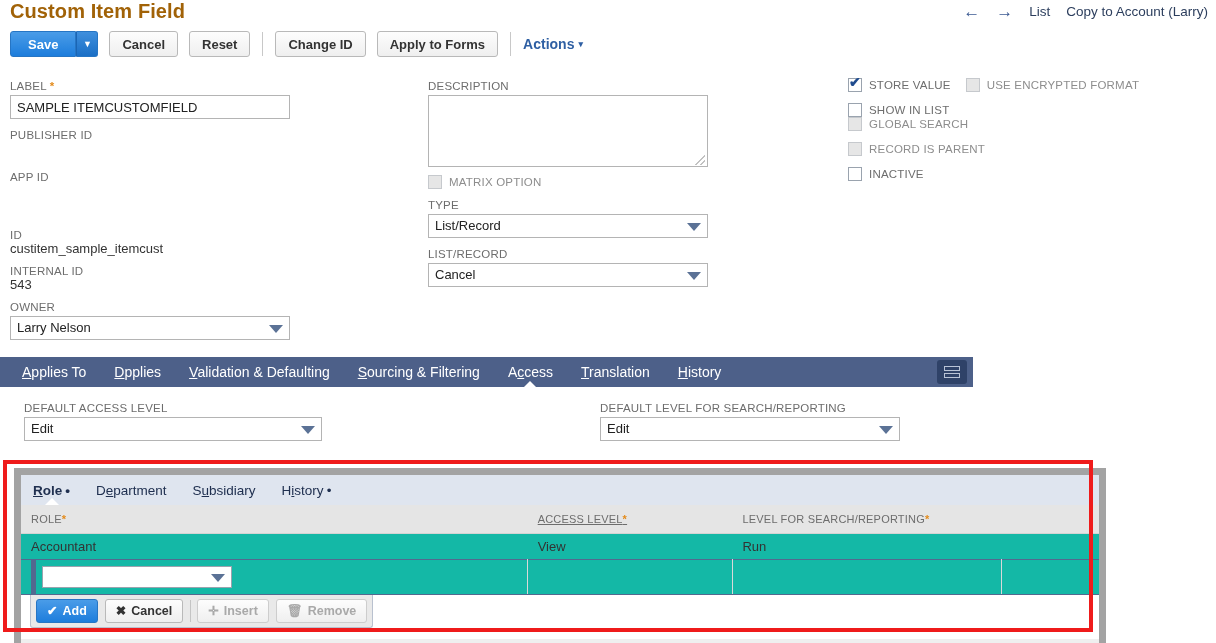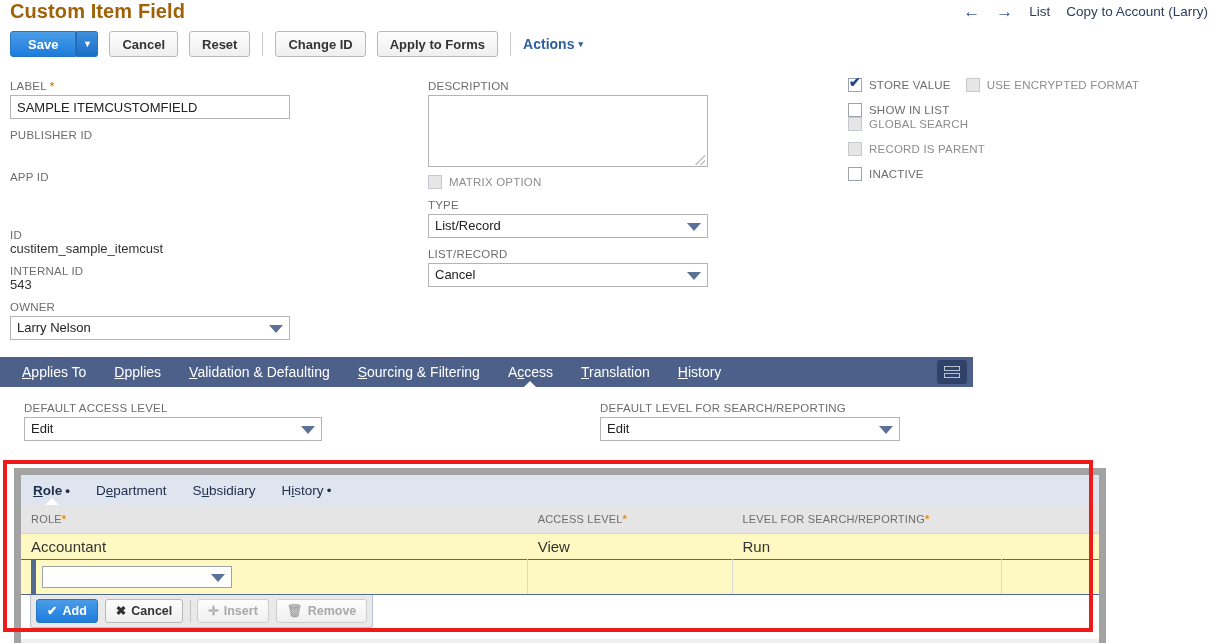--- a/index.html
+++ b/index.html
@@ -176,25 +176,25 @@
   }
   .sub-tabstrip .filler { flex: 1; height: 30px; background: #dfe5ef; }
 
   table.grid { width: 100%; border-collapse: collapse; table-layout: fixed; }
   table.grid th {
     background: #e5e5e5; height: 28px; text-align: left; font-weight: normal;
     font-size: 11px; color: #6d6d6d; text-transform: uppercase;
     padding: 0 10px; letter-spacing: .2px; border-bottom: 1px solid #d4d4d4;
   }
   table.grid td {
-    height: 26px; font-size: 15px; color: #333; padding: 0 10px;
-    background: #fef9c3; vertical-align: middle;
+    height: 26px; font-size: 13px; color: #333; padding: 0 10px;
+    background: #14b8a6; vertical-align: middle;
   }
   .col-role { width: 47%; }
-  .col-access { width: 19%; }
+  .col-access { width: 19%; text-decoration: underline; }
   .col-level { width: 25%; }
   .col-end { width: 9%; }
 
   .editrow td {
     background: #fafafa; height: 34px;
     border-top: 1px solid #53698f; border-bottom: 1px solid #53698f;
     border-right: 1px solid #d9d9d9; padding: 0;
   }
   .editrow td:last-child { border-right: none; }
   .editrow .cellpad { padding: 0 6px; display: flex; align-items: center; height: 100%; }

